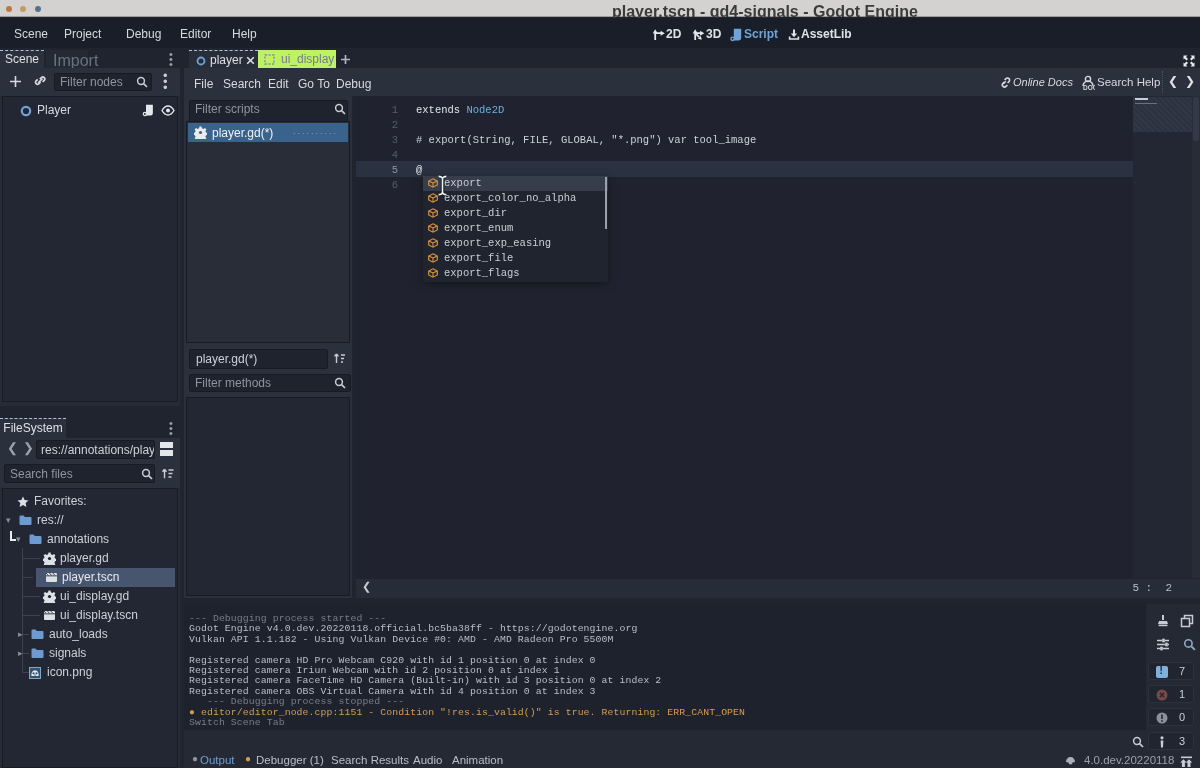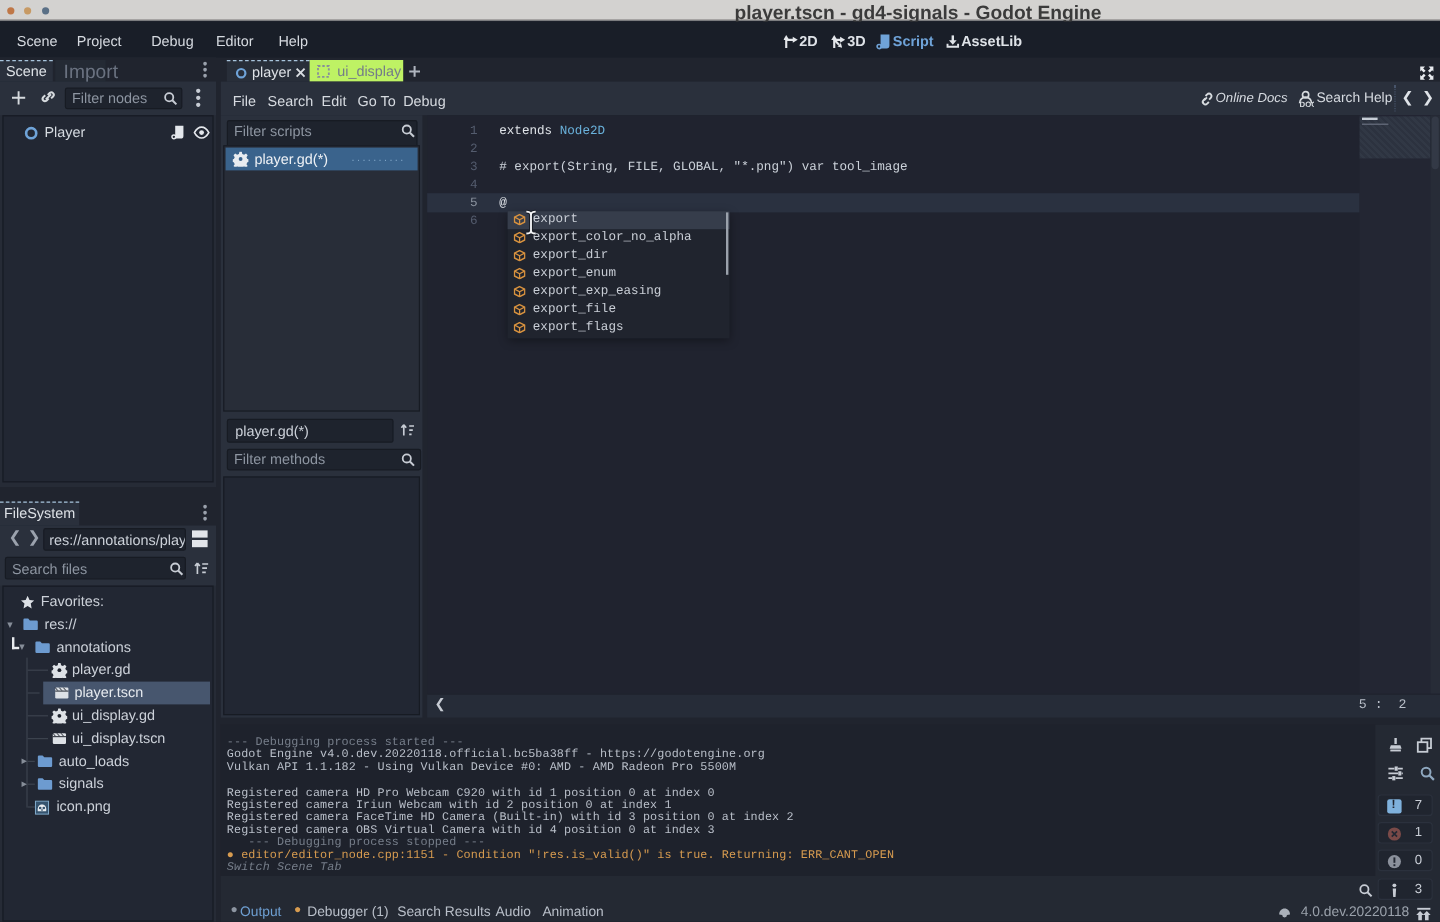--- a/index.html
+++ b/index.html
@@ -445,21 +445,21 @@
     <div id="console" class="mono"><span style="color:#767e8a;">--- Debugging process started ---</span>
 <span>Godot Engine v4.0.dev.20220118.official.bc5ba38ff - https://godotengine.org</span>
 <span>Vulkan API 1.1.182 - Using Vulkan Device #0: AMD - AMD Radeon Pro 5500M</span>
 
 <span>Registered camera HD Pro Webcam C920 with id 1 position 0 at index 0</span>
 <span>Registered camera Iriun Webcam with id 2 position 0 at index 1</span>
 <span>Registered camera FaceTime HD Camera (Built-in) with id 3 position 0 at index 2</span>
 <span>Registered camera OBS Virtual Camera with id 4 position 0 at index 3</span>
 <span style="color:#767e8a;">   --- Debugging process stopped ---</span>
 <span style="color:#d89c50;">● editor/editor_node.cpp:1151 - Condition "!res.is_valid()" is true. Returning: ERR_CANT_OPEN</span>
-<span style="color:#767e8a;font-style:italic;">Switch Scene Tab</span></div>
+<span style="color:#767e8a;">Switch Scene Tab</span></div>
 
     <svg style="position:absolute;left:972px;top:10px;" width="14" height="14" viewBox="0 0 14 14">
         <g fill="#c7ccd4">
           <rect x="6" y="1" width="2" height="5"></rect>
           <path d="M3 7 h8 l1 3 h-10z"></path>
           <rect x="2.6" y="10.6" width="8.8" height="1.6"></rect>
         </g>
       </svg>
     <svg style="position:absolute;left:996px;top:10px;" width="14" height="14" viewBox="0 0 14 14">
         <g fill="none" stroke="#c7ccd4" stroke-width="1.5">

